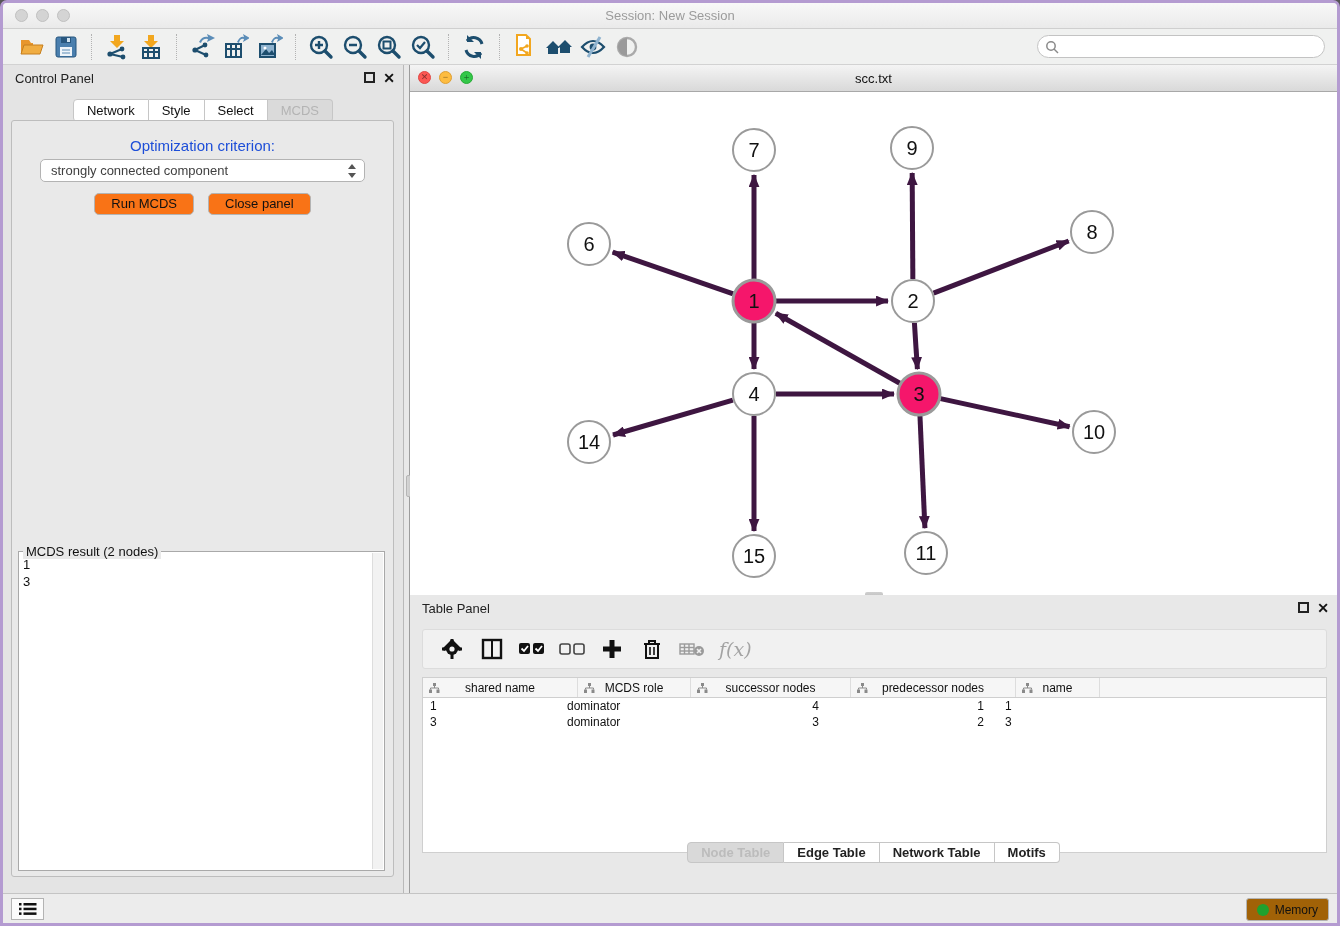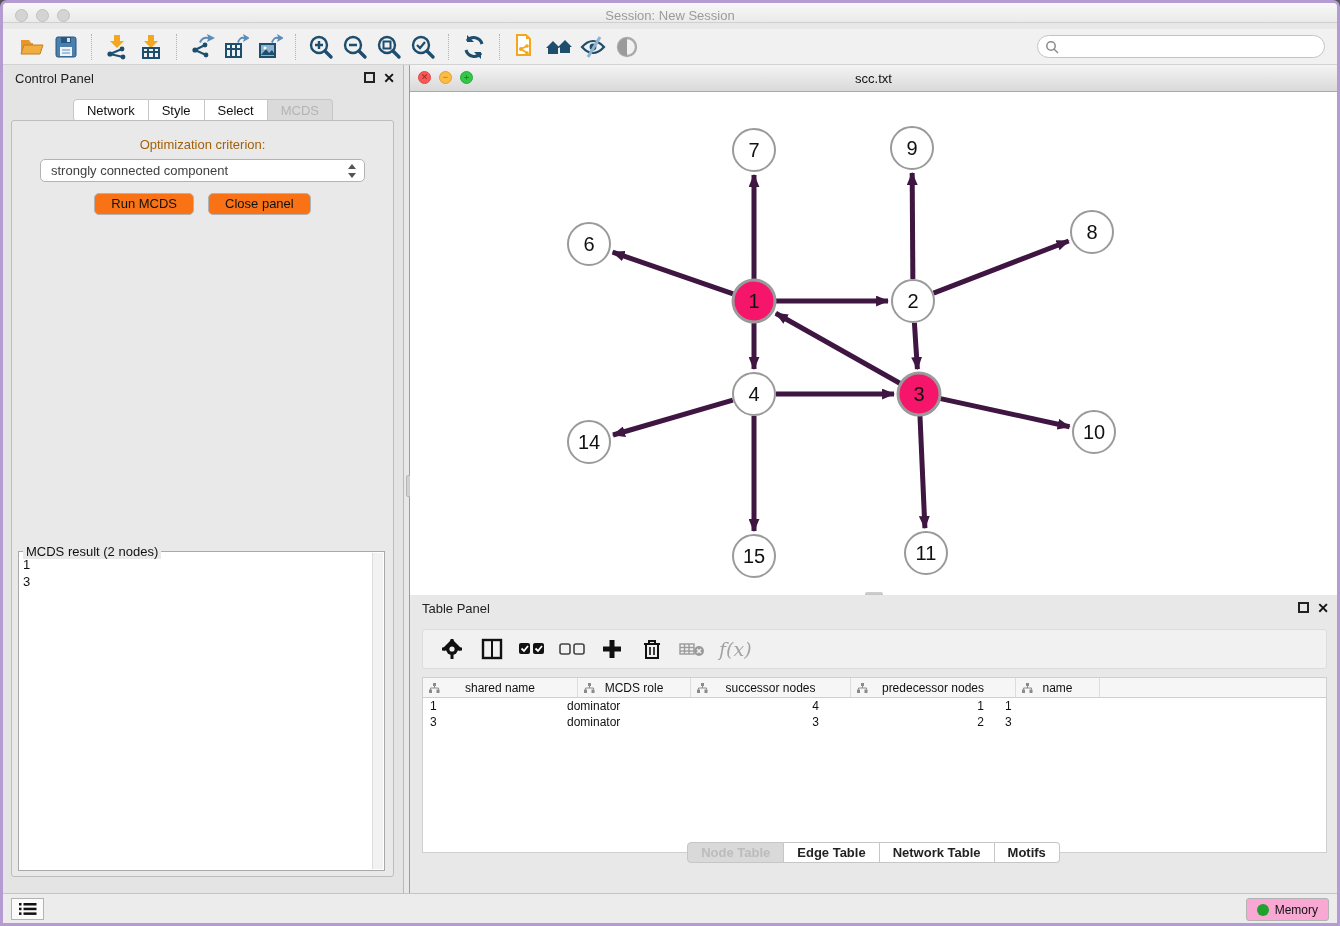--- a/index.html
+++ b/index.html
@@ -2,21 +2,21 @@
 <html><head>
 <meta charset="utf-8">
 <style>
   * { box-sizing: border-box; margin: 0; padding: 0; }
   html,body { width:1340px; height:926px; }
   body { font-family:"Liberation Sans", sans-serif; background:#555; }
   #app { position:absolute; inset:0; border:3px solid #b49bd1; border-radius:7px 7px 0 0;
          background:#e8e8e8; overflow:hidden; }
 
   
-  .titlebar { position:absolute; top:0; left:0; right:0; height:20px;
+  .titlebar { position:absolute; top:0; left:0; right:0; height:26px;
     background:linear-gradient(#f8f8f8,#eaeaea); border-bottom:1px solid #cfcfcf; }
   .traffic { position:absolute; top:6px; left:12px; display:flex; gap:8px; }
   .tl { width:13px; height:13px; border-radius:50%; background:#d4d4d4; border:1px solid #c0c0c0;
         position:relative; font-size:9px; line-height:11px; text-align:center; color:rgba(0,0,0,.45); }
   .tl.red    { background:#fc5753; border-color:#df4744; }
   .tl.yellow { background:#fdbc40; border-color:#de9f34; }
   .tl.green  { background:#33c748; border-color:#27aa35; }
   .win-title { position:absolute; top:0; left:0; right:0; height:26px; line-height:26px;
     text-align:center; font-size:13px; color:#9b9b9b; }
 
@@ -39,21 +39,21 @@
   .pc-float { width:11px; height:11px; border:2px solid #222; }
   .pc-close { font-size:14px; font-weight:bold; color:#111; line-height:12px; }
   .cp-tabs { position:absolute; top:34px; left:0; right:0; display:flex; justify-content:center; }
   .cp-tab { background:#fff; border:1px solid #c6c6c6; border-left:none; padding:3px 13px;
     font-size:13px; color:#111; }
   .cp-tab:first-child { border-left:1px solid #c6c6c6; border-radius:4px 0 0 4px; }
   .cp-tab:last-child  { border-radius:0 4px 4px 0; }
   .cp-tab.selected { background:#dadada; color:#b4b4b4; }
   .cp-content { position:absolute; top:55px; left:8px; right:9px; bottom:16px;
     border:1px solid #bdbdbd; border-radius:3px; background:#e9e9e9; }
-  .opt-label { position:absolute; top:16px; left:0; right:0; text-align:center; font-size:13px; color:#a16207; }
+  .opt-label { position:absolute; top:16px; left:0; right:0; text-align:center; font-size:15px; color:#1d4ed8; }
   .combo { position:absolute; top:38px; left:28px; right:28px; height:23px; background:#fff;
     border:1px solid #b3b3b3; border-radius:5px; font-size:13px; color:#404040;
     display:flex; align-items:center; padding-left:10px; }
   .combo-stepper { position:absolute; right:6px; top:2px; width:12px; height:18px; }
   .combo-stepper:before, .combo-stepper:after { content:""; position:absolute; left:2px;
     border-left:4px solid transparent; border-right:4px solid transparent; }
   .combo-stepper:before { top:2px; border-bottom:5px solid #555; }
   .combo-stepper:after  { bottom:2px; border-top:5px solid #555; }
   .cp-buttons { position:absolute; top:72px; left:0; right:0; display:flex; justify-content:center; gap:14px; }
   .aq-btn { background:#f97316; border:1px solid #b3b3b3; border-radius:5px; height:22px;
@@ -103,21 +103,21 @@
     font-size:13px; font-weight:bold; color:#222; }
   .tp-tab:first-child { border-left:1px solid #c6c6c6; border-radius:4px 0 0 4px; }
   .tp-tab:last-child  { border-radius:0 4px 4px 0; }
   .tp-tab.selected { background:#d9d9d9; color:#bcbcbc; }
 
   
   .status-bar { position:absolute; bottom:0; left:0; right:0; height:30px; background:#ececec;
     border-top:1px solid #c4c4c4; }
   .sb-left-btn { position:absolute; left:8px; top:4px; width:33px; height:22px; background:#fbfbfb;
     border:1px solid #b3b3b3; display:flex; align-items:center; justify-content:center; }
-  .memory-btn { position:absolute; right:8px; top:4px; height:23px; background:#f9a8d4;
+  .memory-btn { position:absolute; right:8px; top:4px; height:23px; background:#a16207;
     border:1px solid #b3b3b3; border-radius:3px; display:flex; align-items:center; gap:6px;
     padding:0 10px; font-size:12px; color:#111; }
   .mem-dot { width:12px; height:12px; border-radius:50%; }
 </style>
 </head>
 <body>
 
 <div id="app">
 
   <div class="titlebar">

